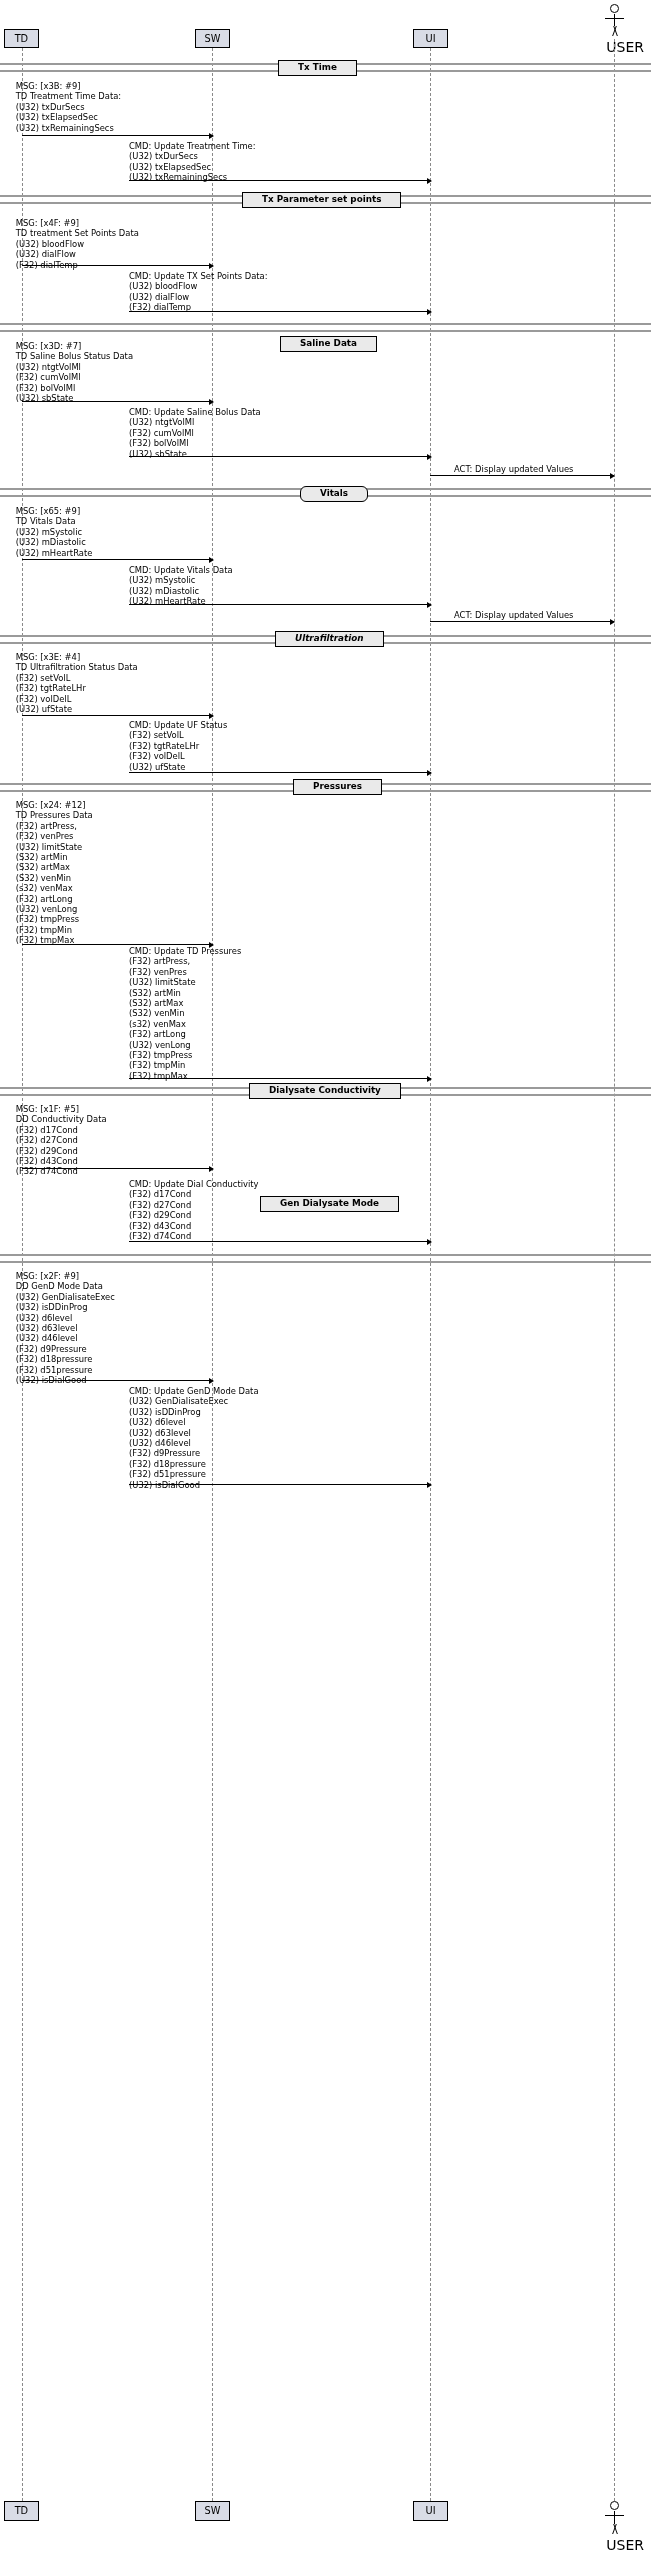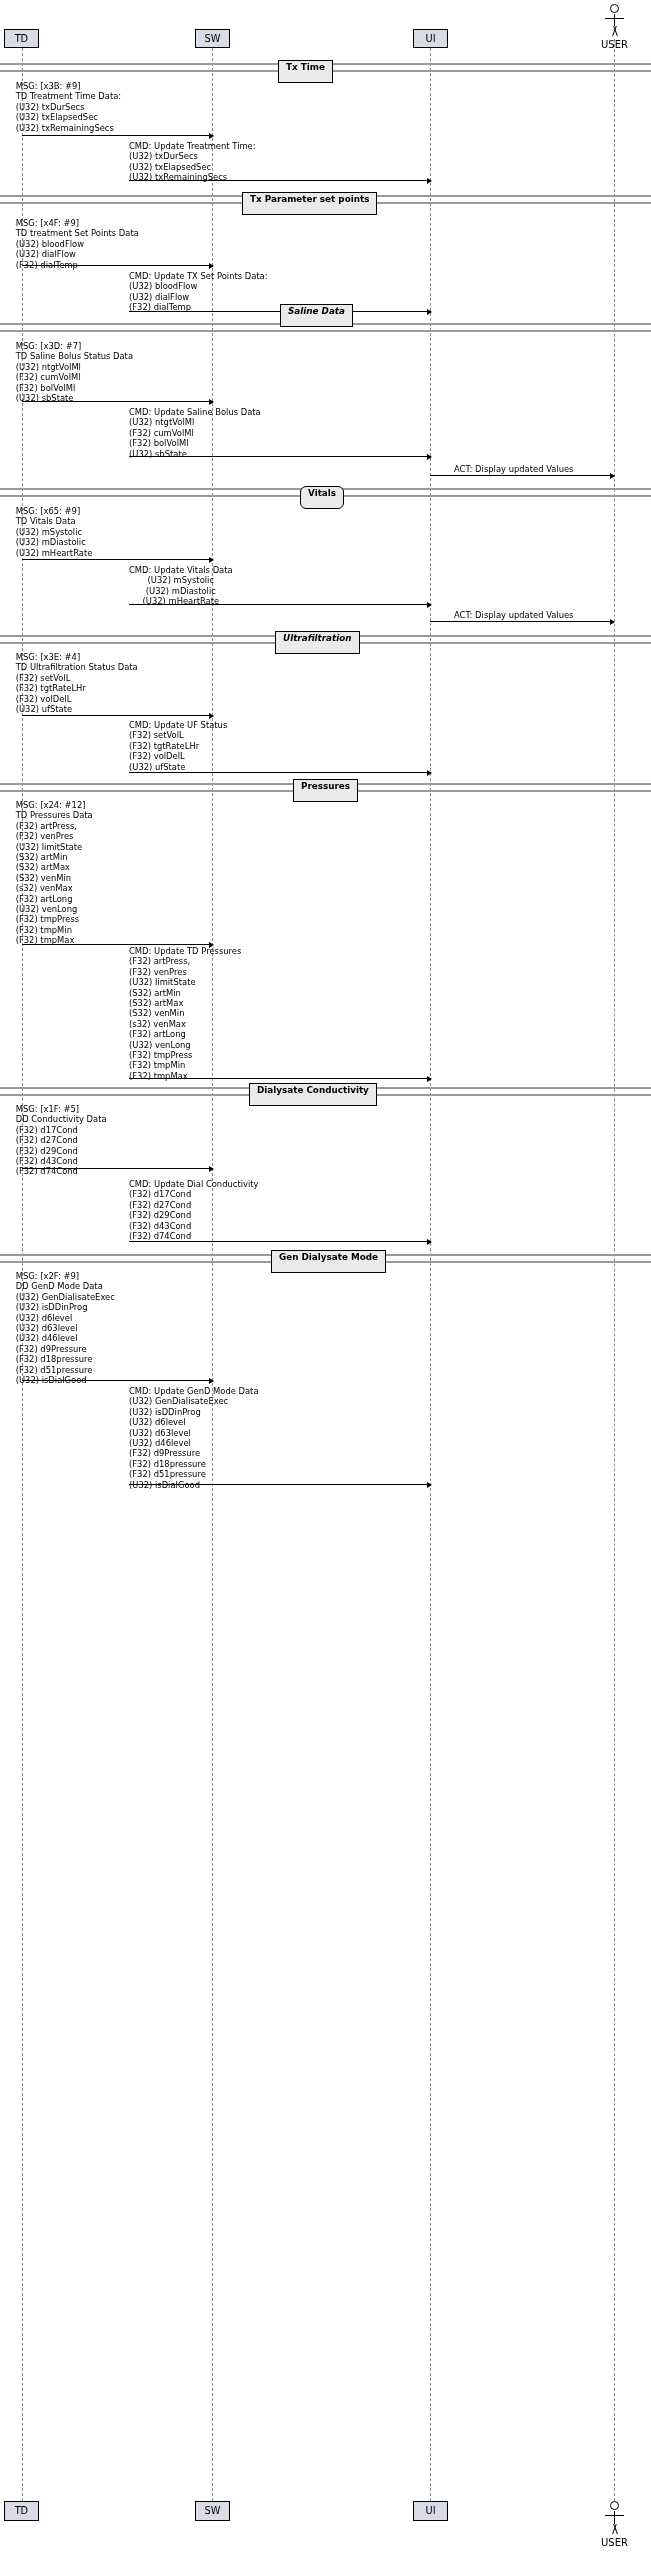--- a/index.html
+++ b/index.html
@@ -39,42 +39,42 @@
   }
   .stick .head{
     position:absolute;left:9.8px;top:0;width:8.8px;height:8.8px;
     border:1px solid #000;border-radius:50%;box-sizing:border-box;
   }
   .stick .body{position:absolute;left:13.8px;top:9.8px;width:0;height:12.8px;border-left:1px solid #000;}
   .stick .arms{position:absolute;left:4.9px;top:13.8px;width:18.7px;height:0;border-top:1px solid #000;}
   .stick .legL{position:absolute;left:7.9px;top:22.6px;width:6.9px;height:9.8px;border-right:1px solid #000;transform:skewX(20deg);}
   .stick .legR{position:absolute;left:13.8px;top:22.6px;width:6.9px;height:9.8px;border-left:1px solid #000;transform:skewX(-20deg);}
   .stick-label{
-    position:absolute;font-size:10px;text-align:center;width:59px;
+    position:absolute;font-size:14px;text-align:right;width:59px;
   }
   
   .sep{
     position:absolute;left:0;width:652px;height:8.8px;
   }
   .sep .l1,.sep .l2{
     position:absolute;left:0;width:652px;height:0;border-top:2px solid #9a9a9a;
   }
   .sep .l1{top:0;}
   .sep .l2{top:6.9px;}
   .sep-label{
     position:absolute;
     box-sizing:border-box;
     border:1px solid #000;
     background:#eaeaea;
     font-size:8.8px;
     font-weight:bold;
     text-align:center;
     line-height:12.8px;
-    height:23px;
-    padding:0 7px;
+    height:16px;
+    padding:0 19px;
     white-space:nowrap;
   }
   
   .msg-text{
     position:absolute;
     font-size:8.4px;
     line-height:10.4px;
     white-space:pre;
   }
   
@@ -151,21 +151,21 @@
   <div class="msg-text" style="left:129px;top:271px;">CMD: Update TX Set Points Data:
 (U32) bloodFlow
 (U32) dialFlow
 (F32) dialTemp</div>
   <div class="arrow" style="left:129px;top:311px;width:302px;"></div>
 
   <div class="sep" style="top:323px;">
     <div class="l1"></div>
       <div class="l2"></div>
   </div>
-  <div class="sep-label" style="left:280px;top:304px;font-style:italic;">Saline Data</div>
+  <div class="sep-label" style="left:280px;top:336px;">Saline Data</div>
 
   <div class="msg-text" style="left:15.7px;top:341px;">MSG: [x3D: #7]
 TD Saline Bolus Status Data
 (U32) ntgtVolMl
 (F32) cumVolMl
 (F32) bolVolMl
 (U32) sbState</div>
   <div class="arrow" style="left:21.6px;top:401px;width:191px;"></div>
 
   <div class="msg-text" style="left:129px;top:407px;">CMD: Update Saline Bolus Data
@@ -184,21 +184,21 @@
   </div>
   <div class="sep-label" style="left:300px;top:486px;border-radius:6px;">Vitals</div>
 
   <div class="msg-text" style="left:15.7px;top:506px;">MSG: [x65: #9]
 TD Vitals Data
 (U32) mSystolic
 (U32) mDiastolic
 (U32) mHeartRate</div>
   <div class="arrow" style="left:21.6px;top:559px;width:191px;"></div>
 
-  <div class="msg-text" style="left:129px;top:565px;text-align:center;">CMD: Update Vitals Data
+  <div class="msg-text" style="left:129px;top:565px;">CMD: Update Vitals Data
 (U32) mSystolic
 (U32) mDiastolic
 (U32) mHeartRate</div>
   <div class="arrow" style="left:129px;top:604px;width:302px;"></div>
 
   <div class="msg-text" style="left:454px;top:610px;">ACT: Display updated Values</div>
   <div class="arrow" style="left:430px;top:621px;width:184px;"></div>
 
   <div class="sep" style="top:635px;">
     <div class="l1"></div>
@@ -278,21 +278,21 @@
 (F32) d27Cond
 (F32) d29Cond
 (F32) d43Cond
 (F32) d74Cond</div>
   <div class="arrow" style="left:129px;top:1241px;width:302px;"></div>
 
   <div class="sep" style="top:1254px;">
     <div class="l1"></div>
       <div class="l2"></div>
   </div>
-  <div class="sep-label" style="left:260px;top:1250px;margin-left:11px;">Gen Dialysate Mode</div>
+  <div class="sep-label" style="left:260px;top:1196px;">Gen Dialysate Mode</div>
 
   <div class="msg-text" style="left:15.7px;top:1271px;">MSG: [x2F: #9]
 DD GenD Mode Data
 (U32) GenDialisateExec
 (U32) isDDinProg
 (U32) d6level
 (U32) d63level
 (U32) d46level
 (F32) d9Pressure
 (F32) d18pressure

